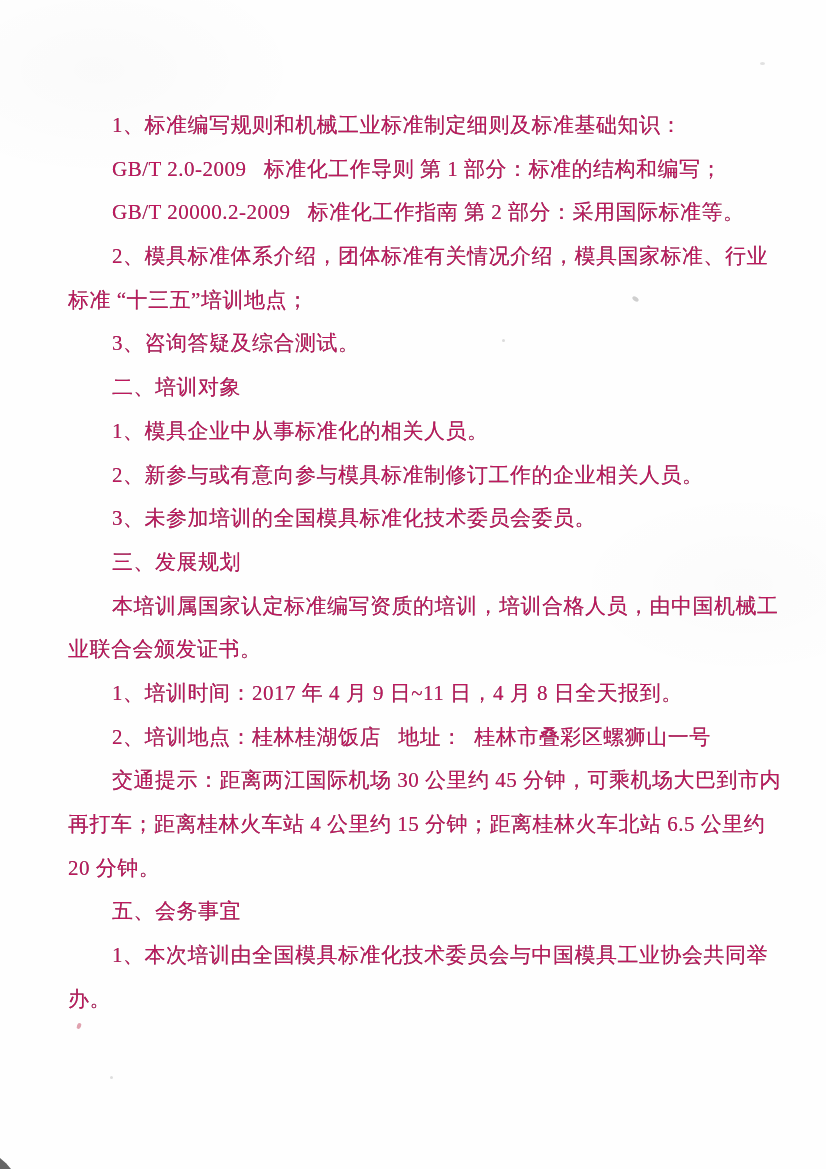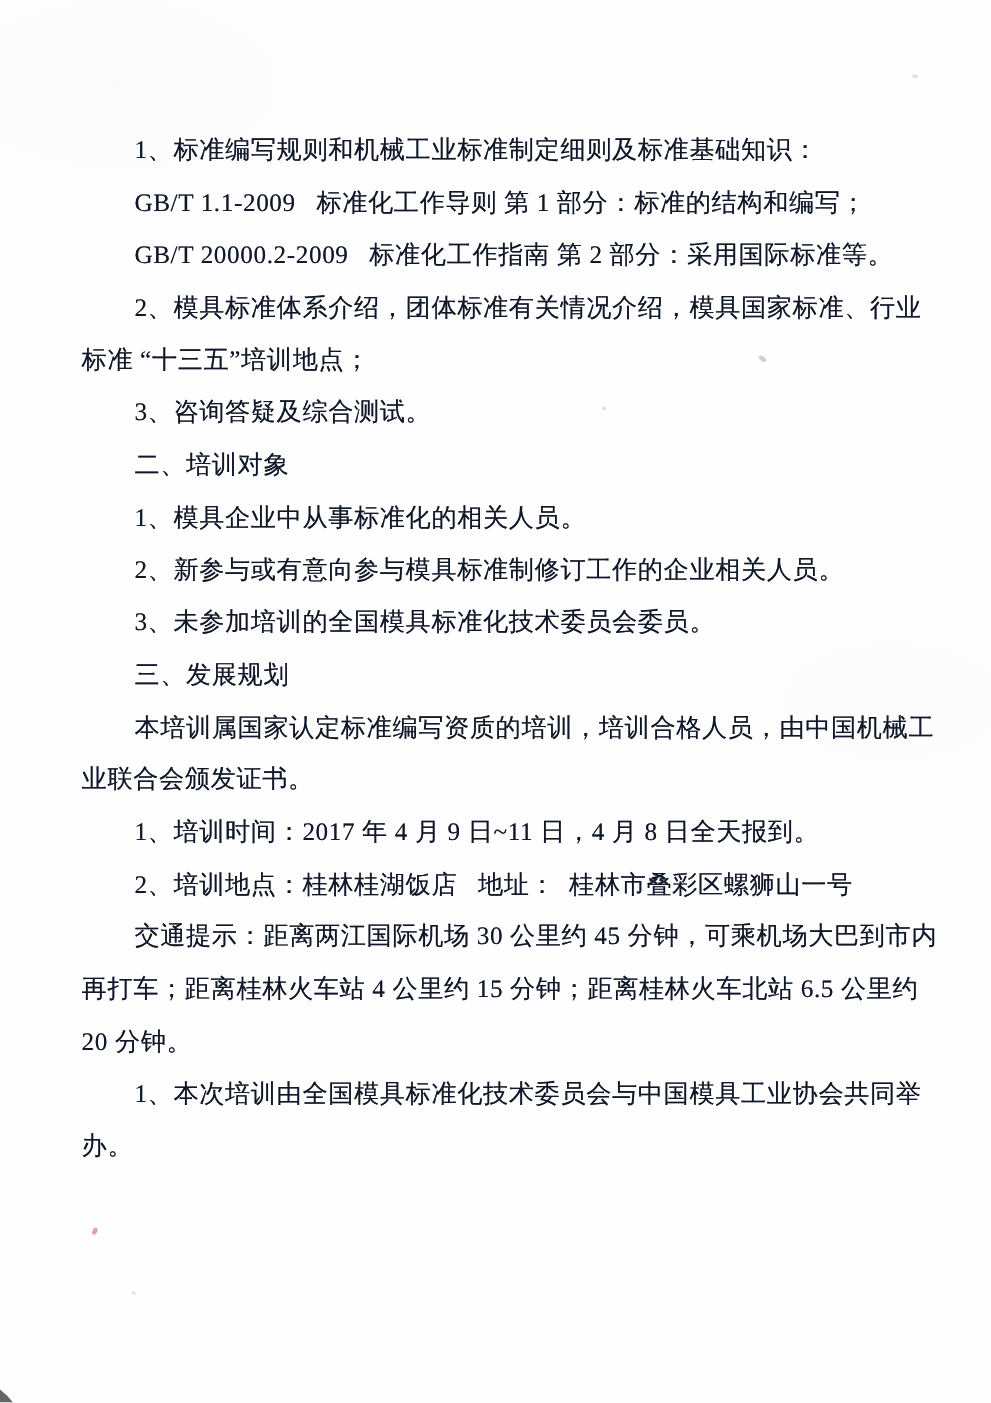--- a/index.html
+++ b/index.html
@@ -7,21 +7,21 @@
     padding: 0;
     background: #ffffff;
   }
   .page {
     position: relative;
     width: 826px;
     height: 1169px;
     background: #fefefe;
     overflow: hidden;
     font-family: "Liberation Serif", "DejaVu Serif", serif;
-    color: #0f172a;
+    color: #be185d;
   }
   
   .page::before {
     content: "";
     position: absolute;
     inset: 0;
     background:
       radial-gradient(ellipse 300px 160px at 12% 6%, rgba(0,0,0,0.015), transparent 70%),
       radial-gradient(ellipse 260px 140px at 90% 50%, rgba(0,0,0,0.012), transparent 70%);
     pointer-events: none;
@@ -99,37 +99,38 @@
     background: rgba(150,150,150,0.3);
     border-radius: 50%;
   }
 </style>
 </head>
 <body>
 
 <div class="page">
   <div class="doc-body">
     <div class="line indent">1、标准编写规则和机械工业标准制定细则及标准基础知识：</div>
-    <div class="line indent">GB/T 1.1-2009   标准化工作导则 第 1 部分：标准的结构和编写；</div>
+    <div class="line indent">GB/T 2.0-2009   标准化工作导则 第 1 部分：标准的结构和编写；</div>
     <div class="line indent">GB/T 20000.2-2009   标准化工作指南 第 2 部分：采用国际标准等。</div>
     <div class="line indent">2、模具标准体系介绍，团体标准有关情况介绍，模具国家标准、行业</div>
     <div class="line">标准 “十三五”培训地点；</div>
     <div class="line indent">3、咨询答疑及综合测试。</div>
     <div class="line indent">二、培训对象</div>
     <div class="line indent">1、模具企业中从事标准化的相关人员。</div>
     <div class="line indent">2、新参与或有意向参与模具标准制修订工作的企业相关人员。</div>
     <div class="line indent">3、未参加培训的全国模具标准化技术委员会委员。</div>
     <div class="line indent">三、发展规划</div>
     <div class="line indent">本培训属国家认定标准编写资质的培训，培训合格人员，由中国机械工</div>
     <div class="line">业联合会颁发证书。</div>
     <div class="line indent">1、培训时间：2017 年 4 月 9 日~11 日，4 月 8 日全天报到。</div>
     <div class="line indent">2、培训地点：桂林桂湖饭店   地址：  桂林市叠彩区螺狮山一号</div>
     <div class="line indent">交通提示：距离两江国际机场 30 公里约 45 分钟，可乘机场大巴到市内</div>
     <div class="line">再打车；距离桂林火车站 4 公里约 15 分钟；距离桂林火车北站 6.5 公里约</div>
     <div class="line">20 分钟。</div>
+    <div class="line indent">五、会务事宜</div>
     <div class="line indent">1、本次培训由全国模具标准化技术委员会与中国模具工业协会共同举</div>
     <div class="line">办。</div>
   </div>
 
   <div class="speck speck-corner"></div>
   <div class="speck speck-pink"></div>
   <div class="speck speck-gray-1"></div>
   <div class="speck speck-gray-2"></div>
   <div class="speck speck-gray-3"></div>
   <div class="speck speck-gray-4"></div>

